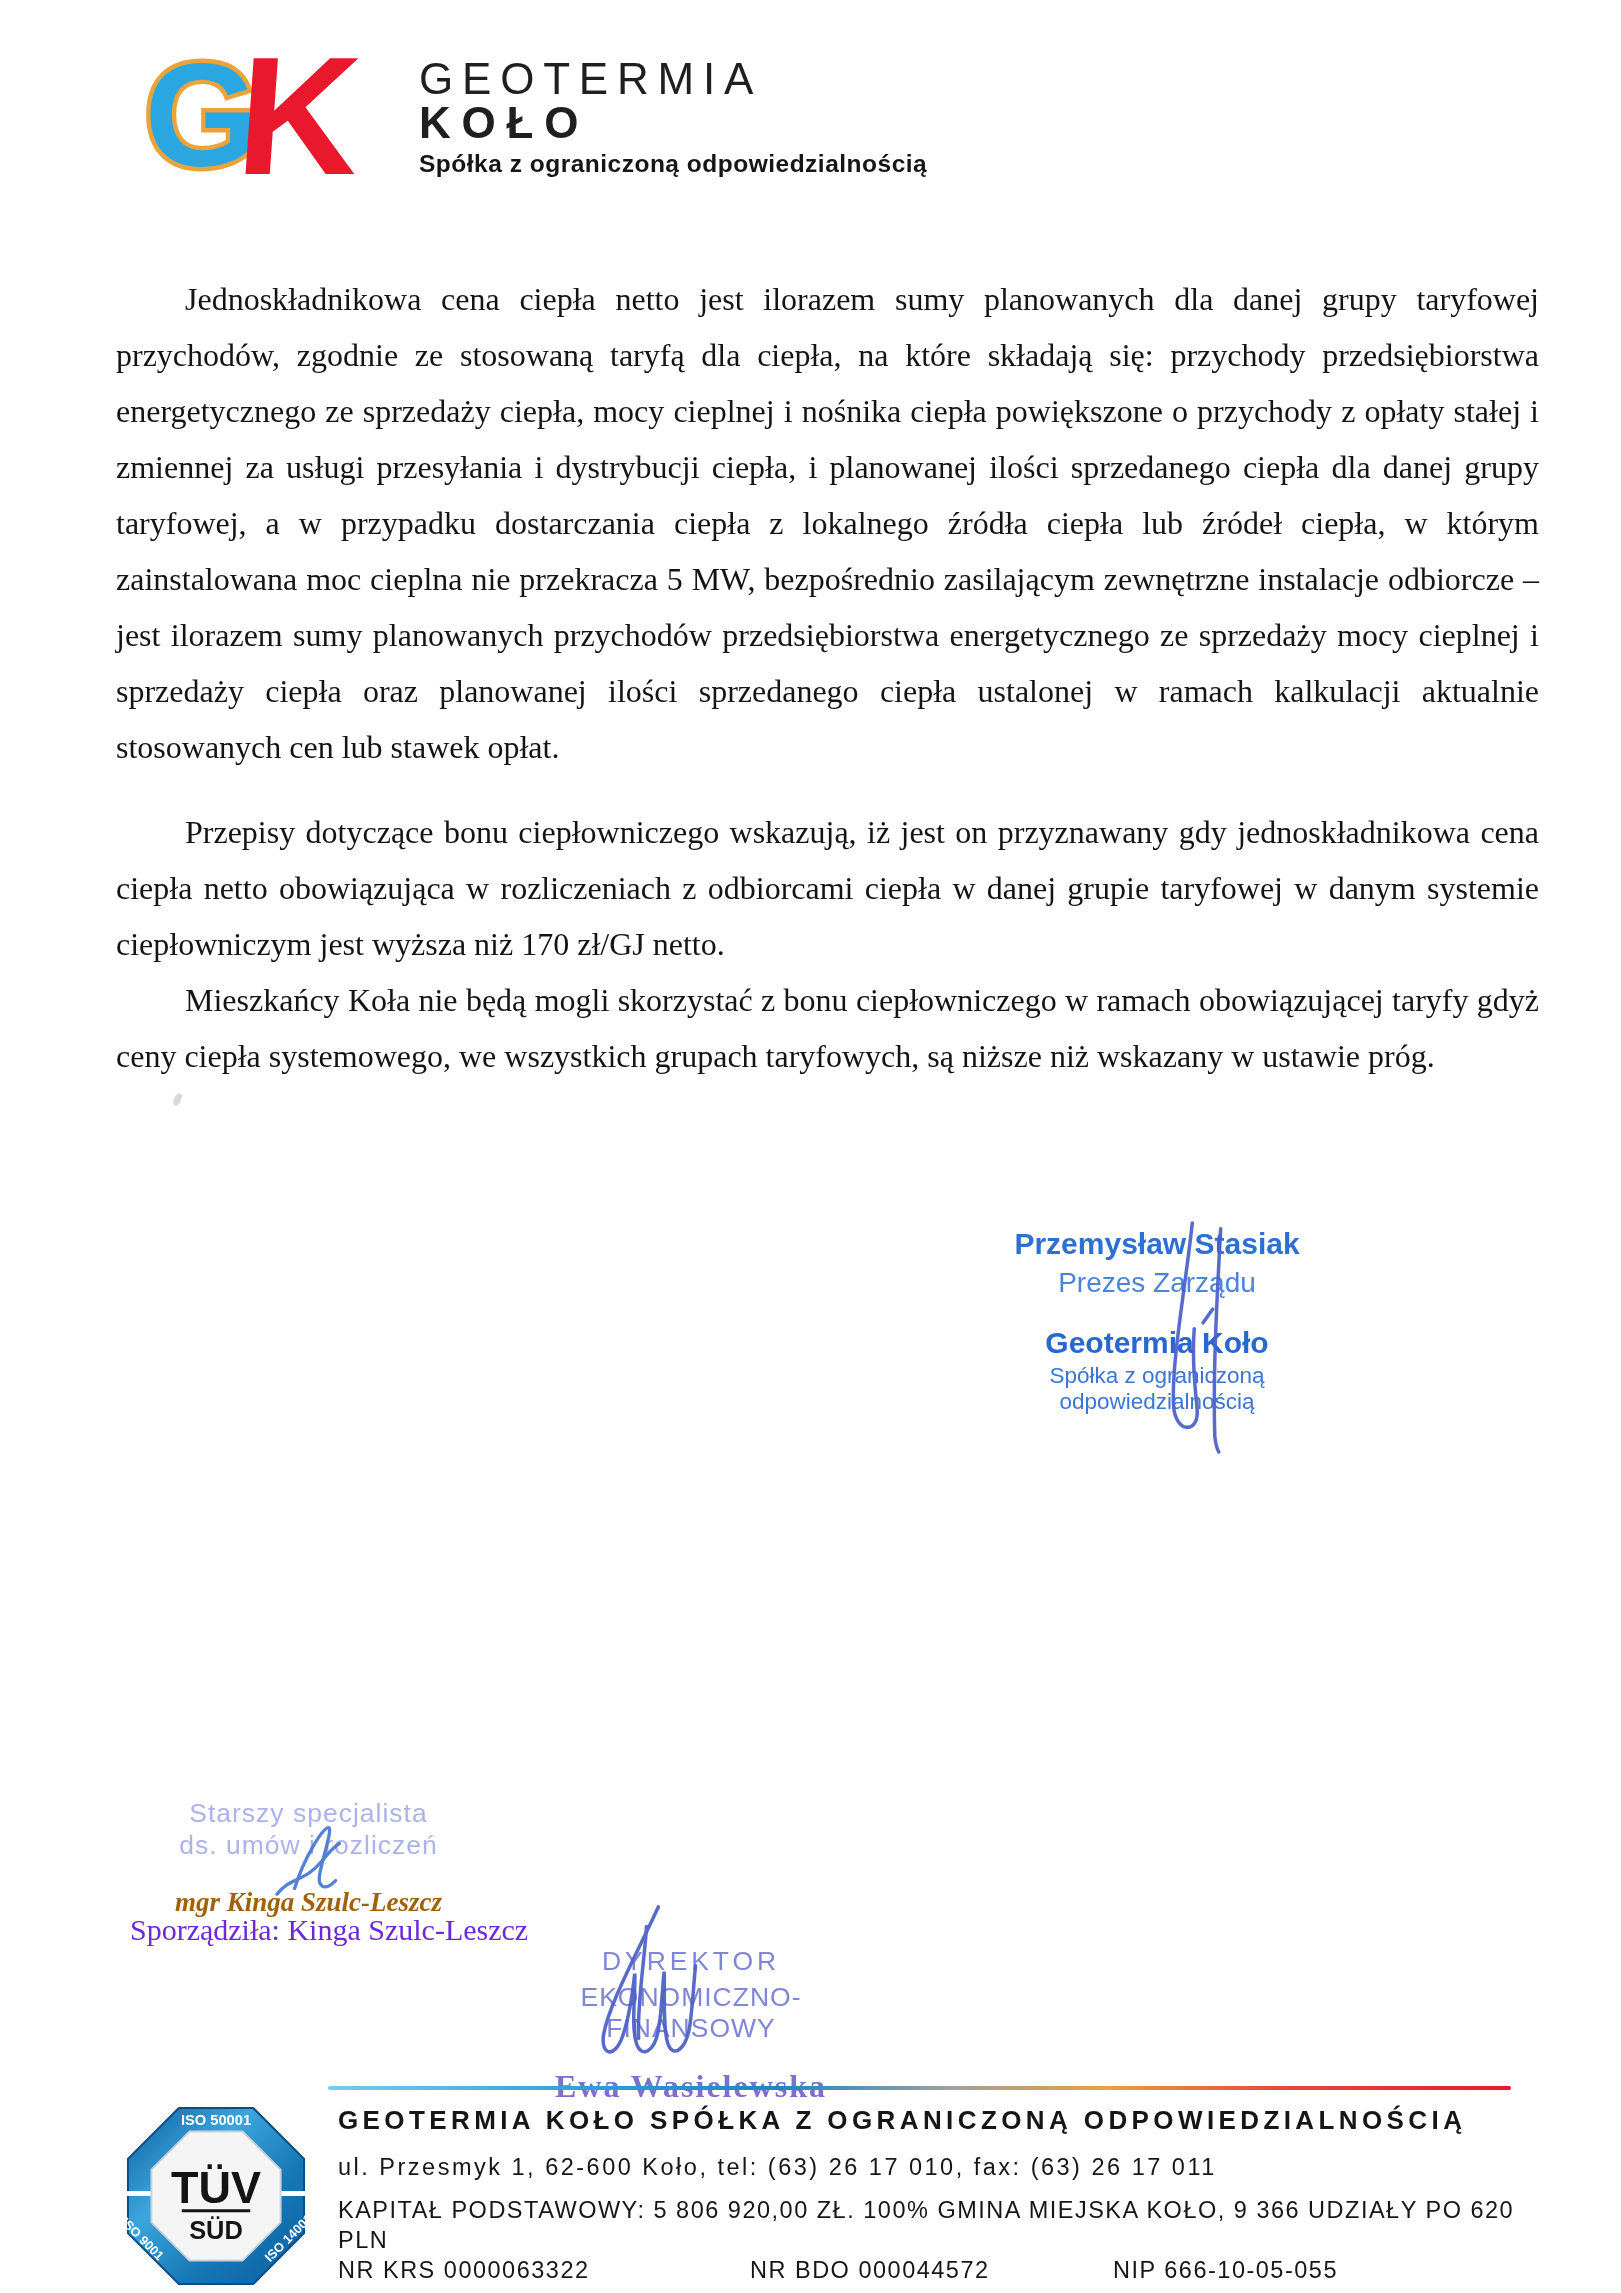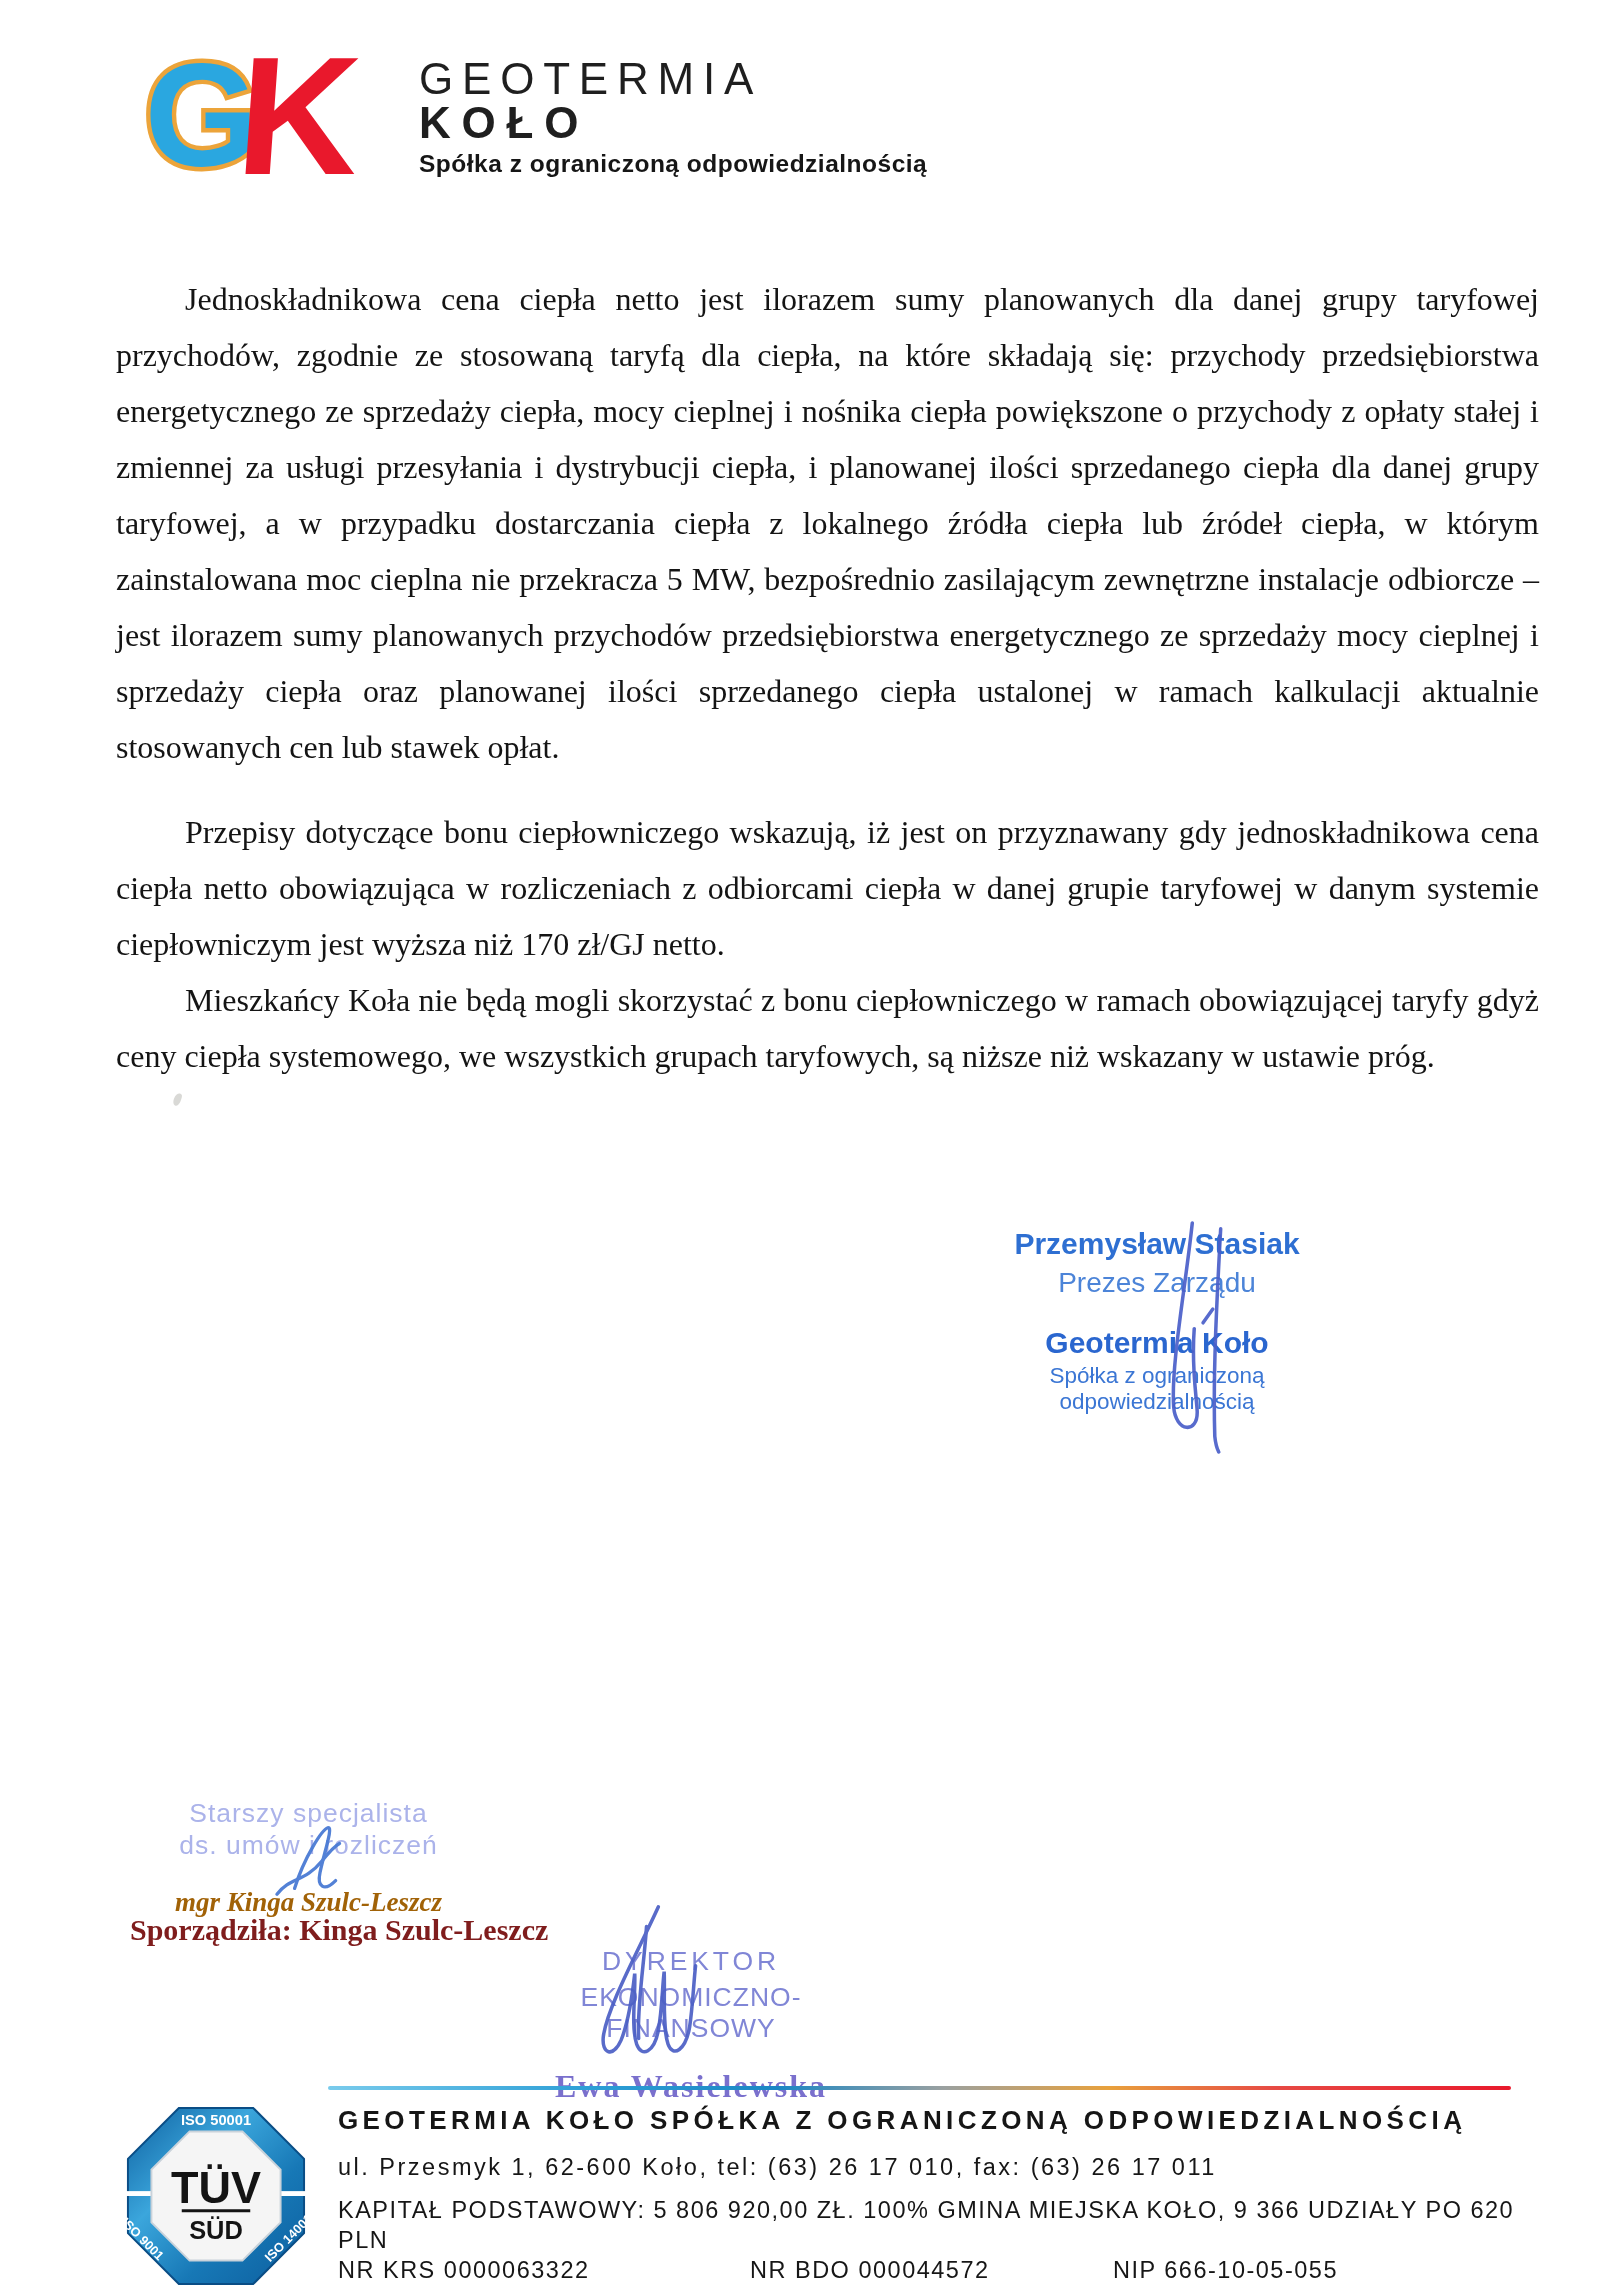--- a/index.html
+++ b/index.html
@@ -43,21 +43,21 @@
   
   .stamp-specialist{
     position:absolute;left:137px;top:1797px;width:343px;text-align:center;
     font-family:"Liberation Sans",sans-serif;color:#abb3ea;
   }
   .ss-line{font-size:26.5px;letter-spacing:1px;line-height:32px;}
   .ss-name{font-family:"Liberation Serif",serif;font-style:italic;font-weight:bold;
            font-size:27px;color:#a16207;margin-top:25.5px;}
   .sig-specialist{position:absolute;left:265px;top:1818px;width:108px;height:88px;}
 
-  .prepared-by{position:absolute;left:130px;top:1913px;font-size:30px;color:#7f1d1d;font-weight:bold;}
+  .prepared-by{position:absolute;left:130px;top:1913px;font-size:30px;color:#6d28d9;}
 
   
   .stamp-director{
     position:absolute;left:500px;top:1946px;width:382px;text-align:center;
     font-family:"Liberation Sans",sans-serif;color:#8086d6;
   }
   .sd-line1{font-size:26.5px;letter-spacing:3.9px;}
   .sd-line2{font-size:26.5px;letter-spacing:1px;margin-top:4.9px;}
   .sd-name{font-family:"Liberation Serif",serif;font-size:32px;font-weight:bold;
            color:#7a70cd;margin-top:24px;letter-spacing:2px;}

